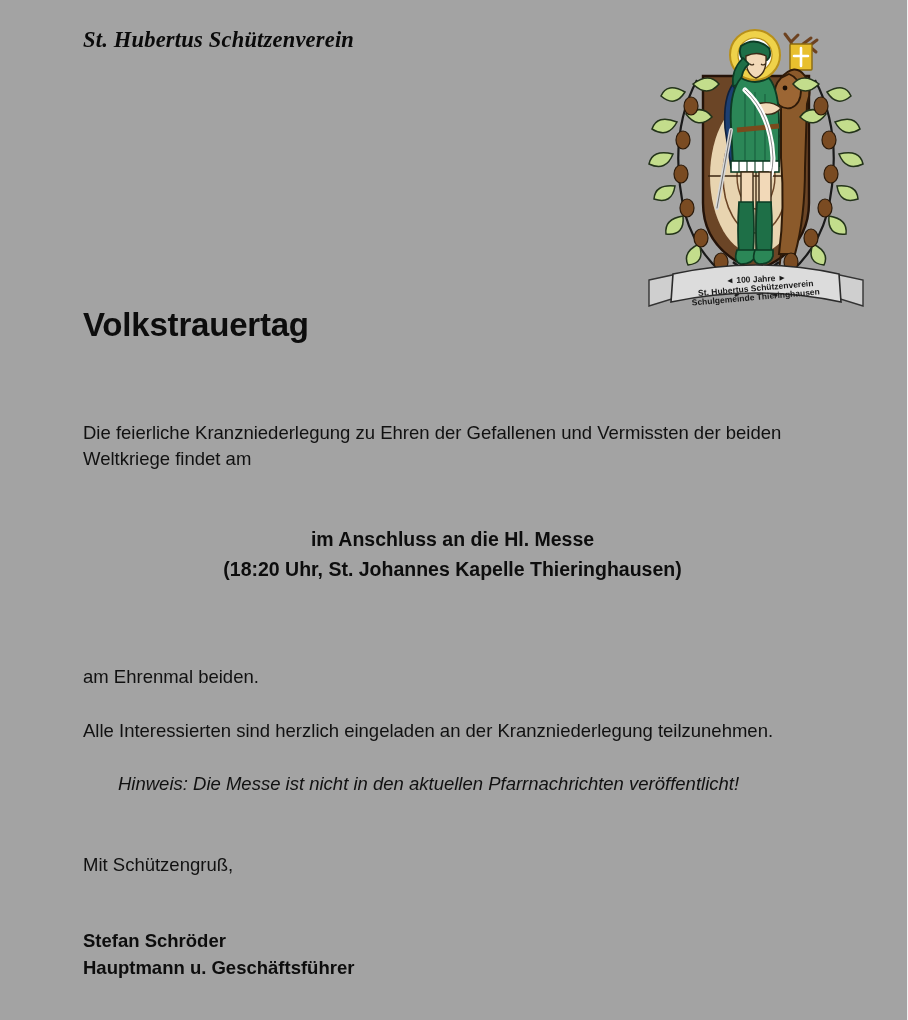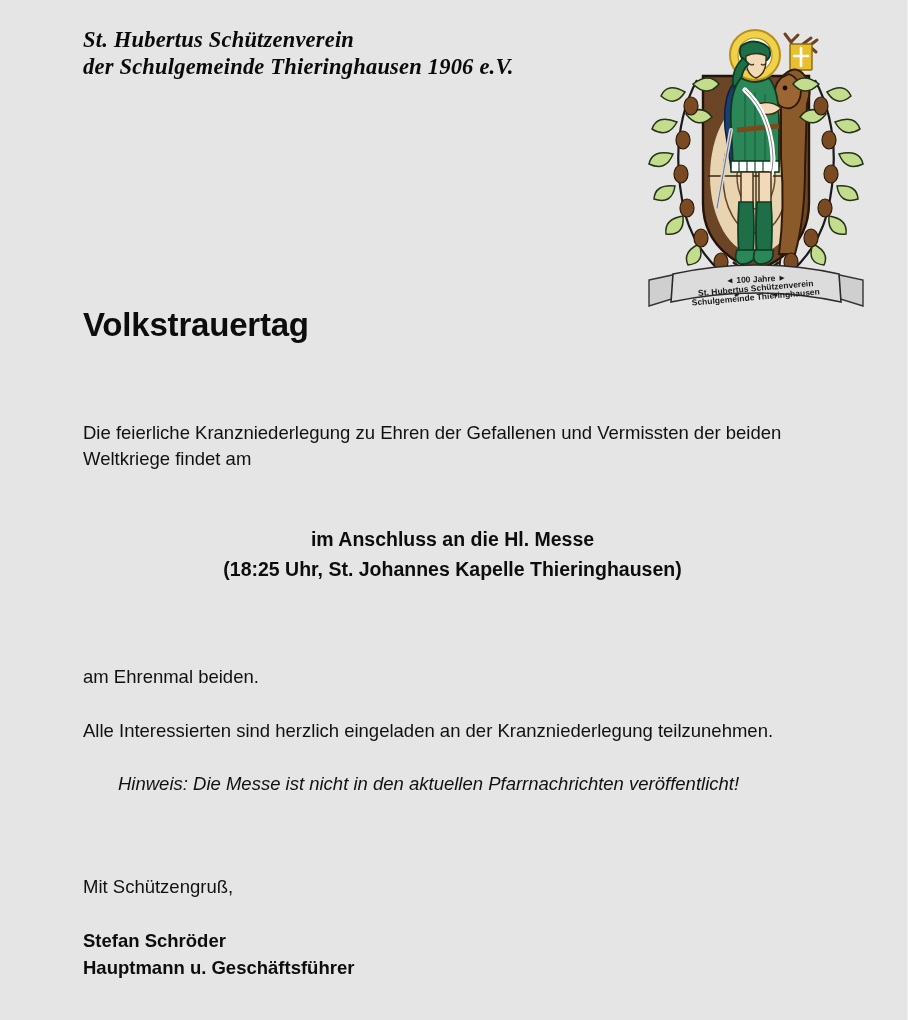--- a/index.html
+++ b/index.html
@@ -12,21 +12,21 @@
     height: 1020px;
     position: relative;
     font-family: "Liberation Sans", sans-serif;
     color: #000000;
     overflow: hidden;
   }
 
   .page {
     position: absolute;
     inset: 0;
-    background: #e5e5e5;
+    background: #a3a3a3;
     border-right: 1px solid #f2f2f2;
     box-sizing: border-box;
   }
 
   
   .letterhead {
     position: absolute;
     left: 83px;
     top: 26px;
     width: 540px;
@@ -114,21 +114,21 @@
     font-size: 18.5px;
     font-style: italic;
     line-height: 26px;
     color: #111111;
     white-space: nowrap;
   }
 
   .closing {
     position: absolute;
     left: 83px;
-    top: 874px;
+    top: 852px;
     font-size: 18.5px;
     line-height: 26px;
     color: #111111;
     white-space: nowrap;
   }
 
   .signature {
     position: absolute;
     left: 83px;
     top: 927px;
@@ -139,21 +139,20 @@
   }
   .signature-line { white-space: nowrap; }
 </style>
 </head>
 <body>
 
 <div class="page">
 
   <div class="letterhead">
     <div class="letterhead-line">St. Hubertus Schützenverein</div>
-    <div class="letterhead-line">der Schulgemeinde Thieringhausen 1906 e.V.</div>
   </div>
 
   <div class="emblem">
     <svg viewBox="0 0 222 290" xmlns="http://www.w3.org/2000/svg">
       <defs>
         <clipPath id="shieldClip">
           <path d="M58 58 L164 58 L164 185 Q164 232 111 253 Q58 232 58 185 Z"></path>
         </clipPath>
       </defs>
 
@@ -285,21 +284,21 @@
       </g>
     </svg>
   </div>
 
   <div class="doc-title">Volkstrauertag</div>
 
   <div class="intro">Die feierliche Kranzniederlegung zu Ehren der Gefallenen und Vermissten der beiden Weltkriege findet am</div>
 
   <div class="event-block">
     <div class="event-line">im Anschluss an die Hl. Messe</div>
-    <div class="event-line">(18:25 Uhr, St. Johannes Kapelle Thieringhausen)</div>
+    <div class="event-line">(18:20 Uhr, St. Johannes Kapelle Thieringhausen)</div>
   </div>
 
   <div class="after-line">am Ehrenmal beiden.</div>
 
   <div class="invite-line">Alle Interessierten sind herzlich eingeladen an der Kranzniederlegung teilzunehmen.</div>
 
   <div class="note-line">Hinweis: Die Messe ist nicht in den aktuellen Pfarrnachrichten veröffentlicht!</div>
 
   <div class="closing">Mit Schützengruß,</div>
 

